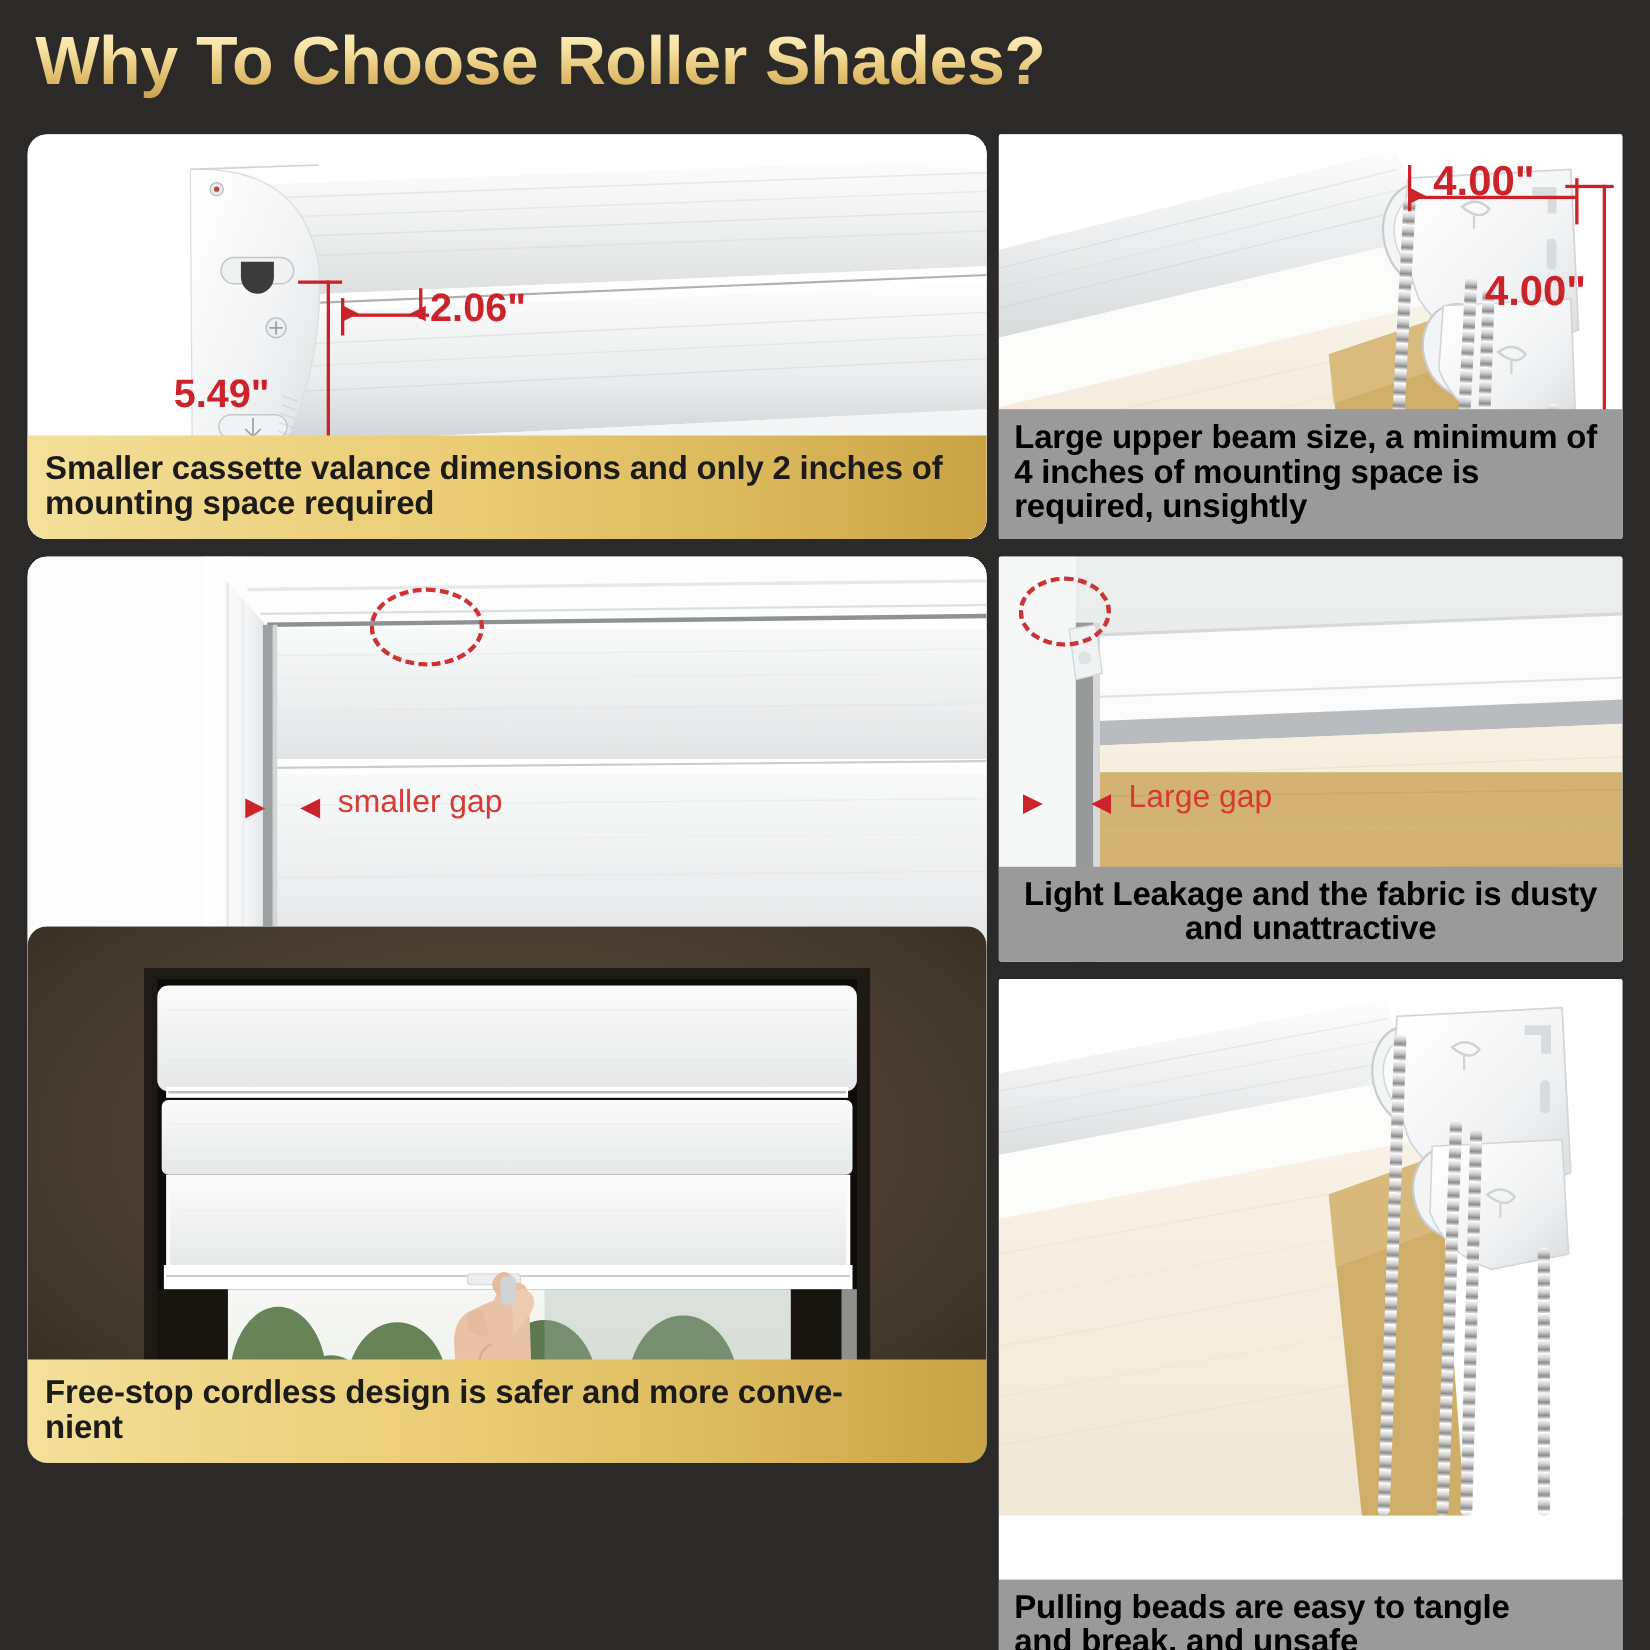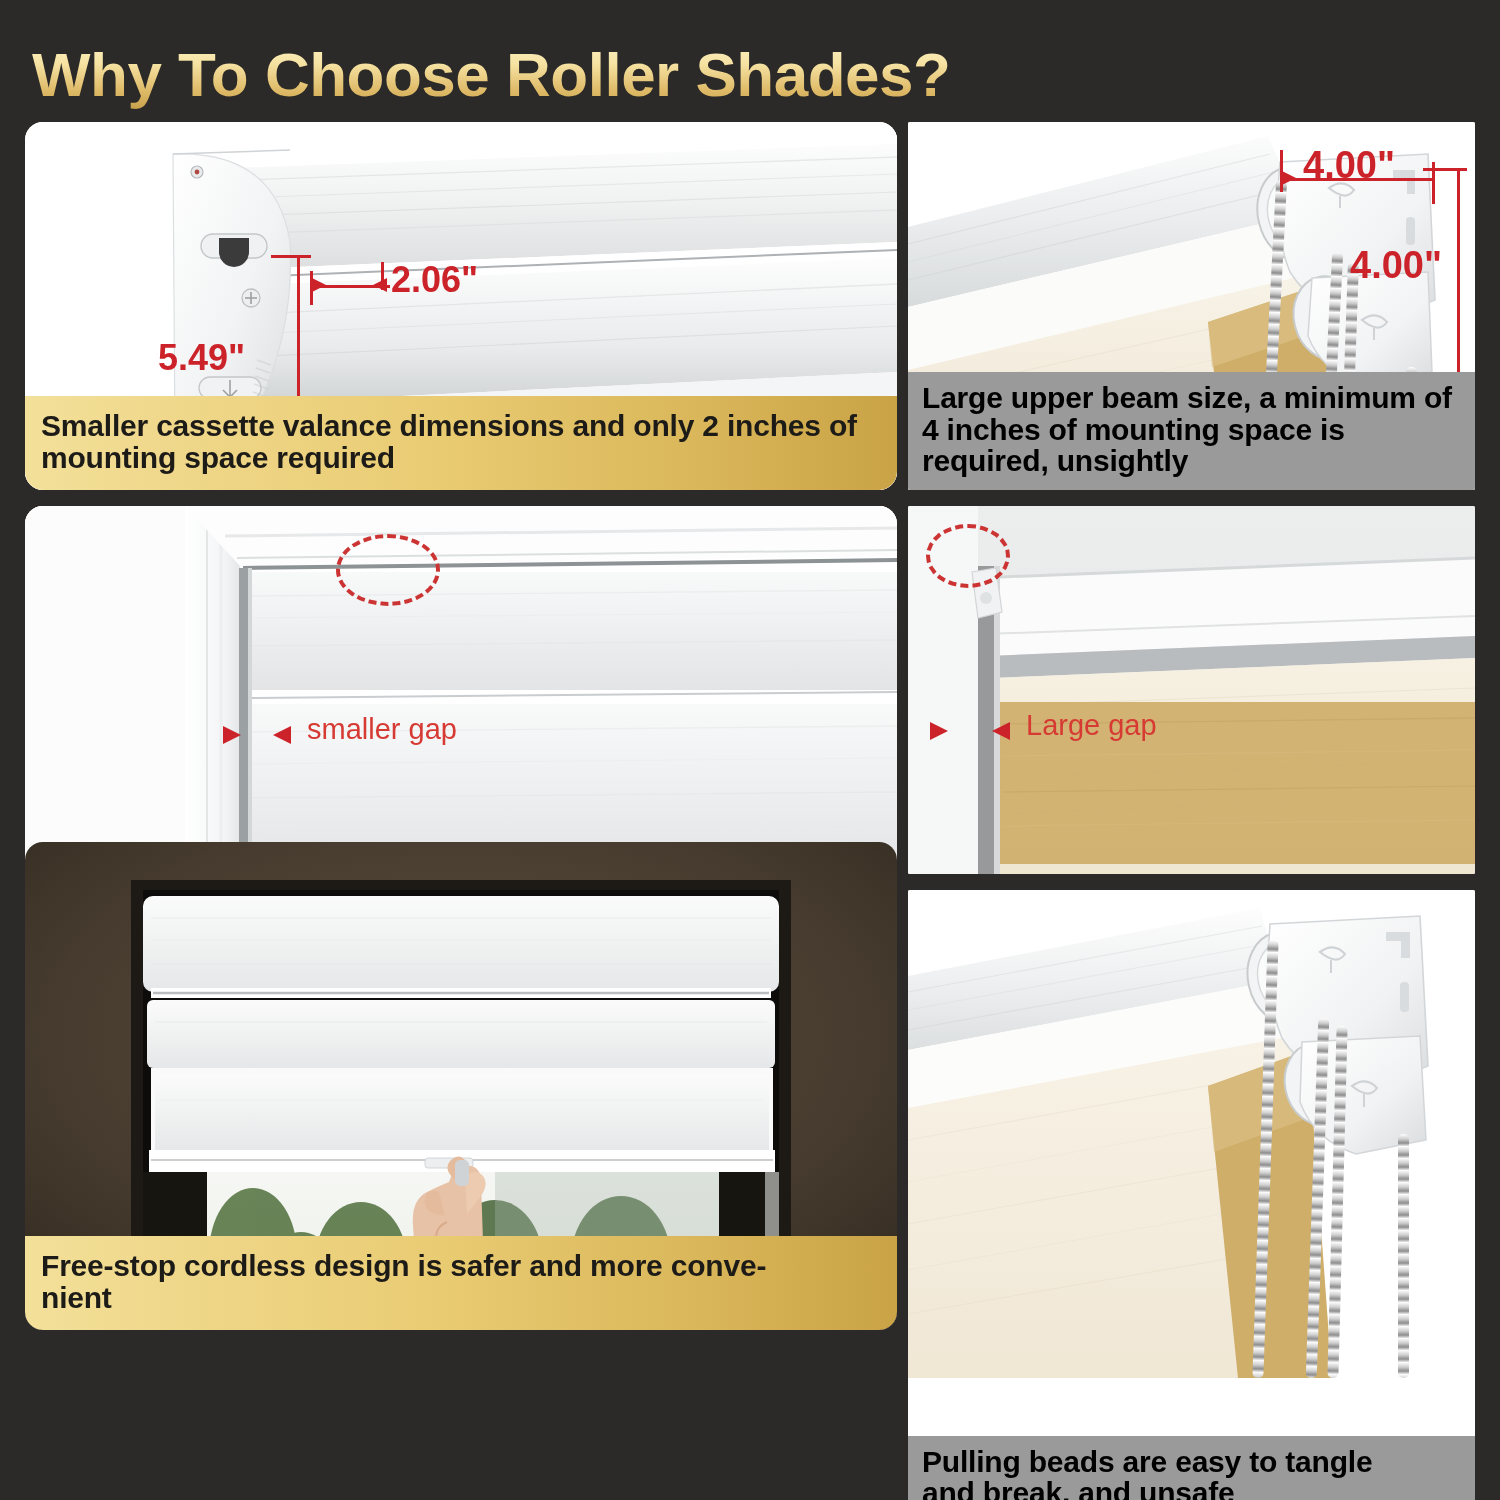--- a/index.html
+++ b/index.html
@@ -7,21 +7,21 @@
   body {
     background:#2b2a28;
     font-family:"Liberation Sans", sans-serif;
     overflow:hidden;
     position:relative;
   }
 
   
   .title-bar{
     position:absolute; left:0; top:0; width:1460px; height:110px;
-    display:flex; align-items:flex-end;
+    display:flex; align-items:center;
   }
   .title-text{
     margin-left:32px;
     font-size:62px;
     font-weight:bold;
     letter-spacing:-0.5px;
     background:linear-gradient(180deg,#fdf2c4 0%,#f7e4a8 32%,#e3c172 70%,#cba council 100%);
     background:linear-gradient(180deg,#fdf3c8 0%,#f6e2a2 35%,#dfbb69 72%,#c79f49 100%);
     -webkit-background-clip:text;
     background-clip:text;
@@ -371,20 +371,21 @@
       <circle cx="78" cy="92" r="6" fill="#dfe2e3"></circle>
     </svg>
 
     <div class="ellipse-dash" style="left:18px; top:18px; width:84px; height:64px; border-width:4px;"></div>
 
     <div class="arrow-r" style="left:22px; top:216px;"></div>
     <div class="arrow-l" style="left:84px; top:216px;"></div>
     <div class="gap-note" style="left:118px; top:203px;">Large gap</div>
   </div>
 
+  <div class="caption gray">Light Leakage and the fabric is dusty and unattractive</div>
 </div>
 
 <div class="panel left p-bl">
   <div class="scene">
     <svg width="872" height="488" viewBox="0 0 872 488">
       <defs>
         <radialGradient id="bl-wall" cx="0.5" cy="0.4" r="0.85">
           <stop offset="0" stop-color="#5c4f3f"></stop>
             <stop offset="0.55" stop-color="#463b2e"></stop>
             <stop offset="1" stop-color="#2a231a"></stop>

